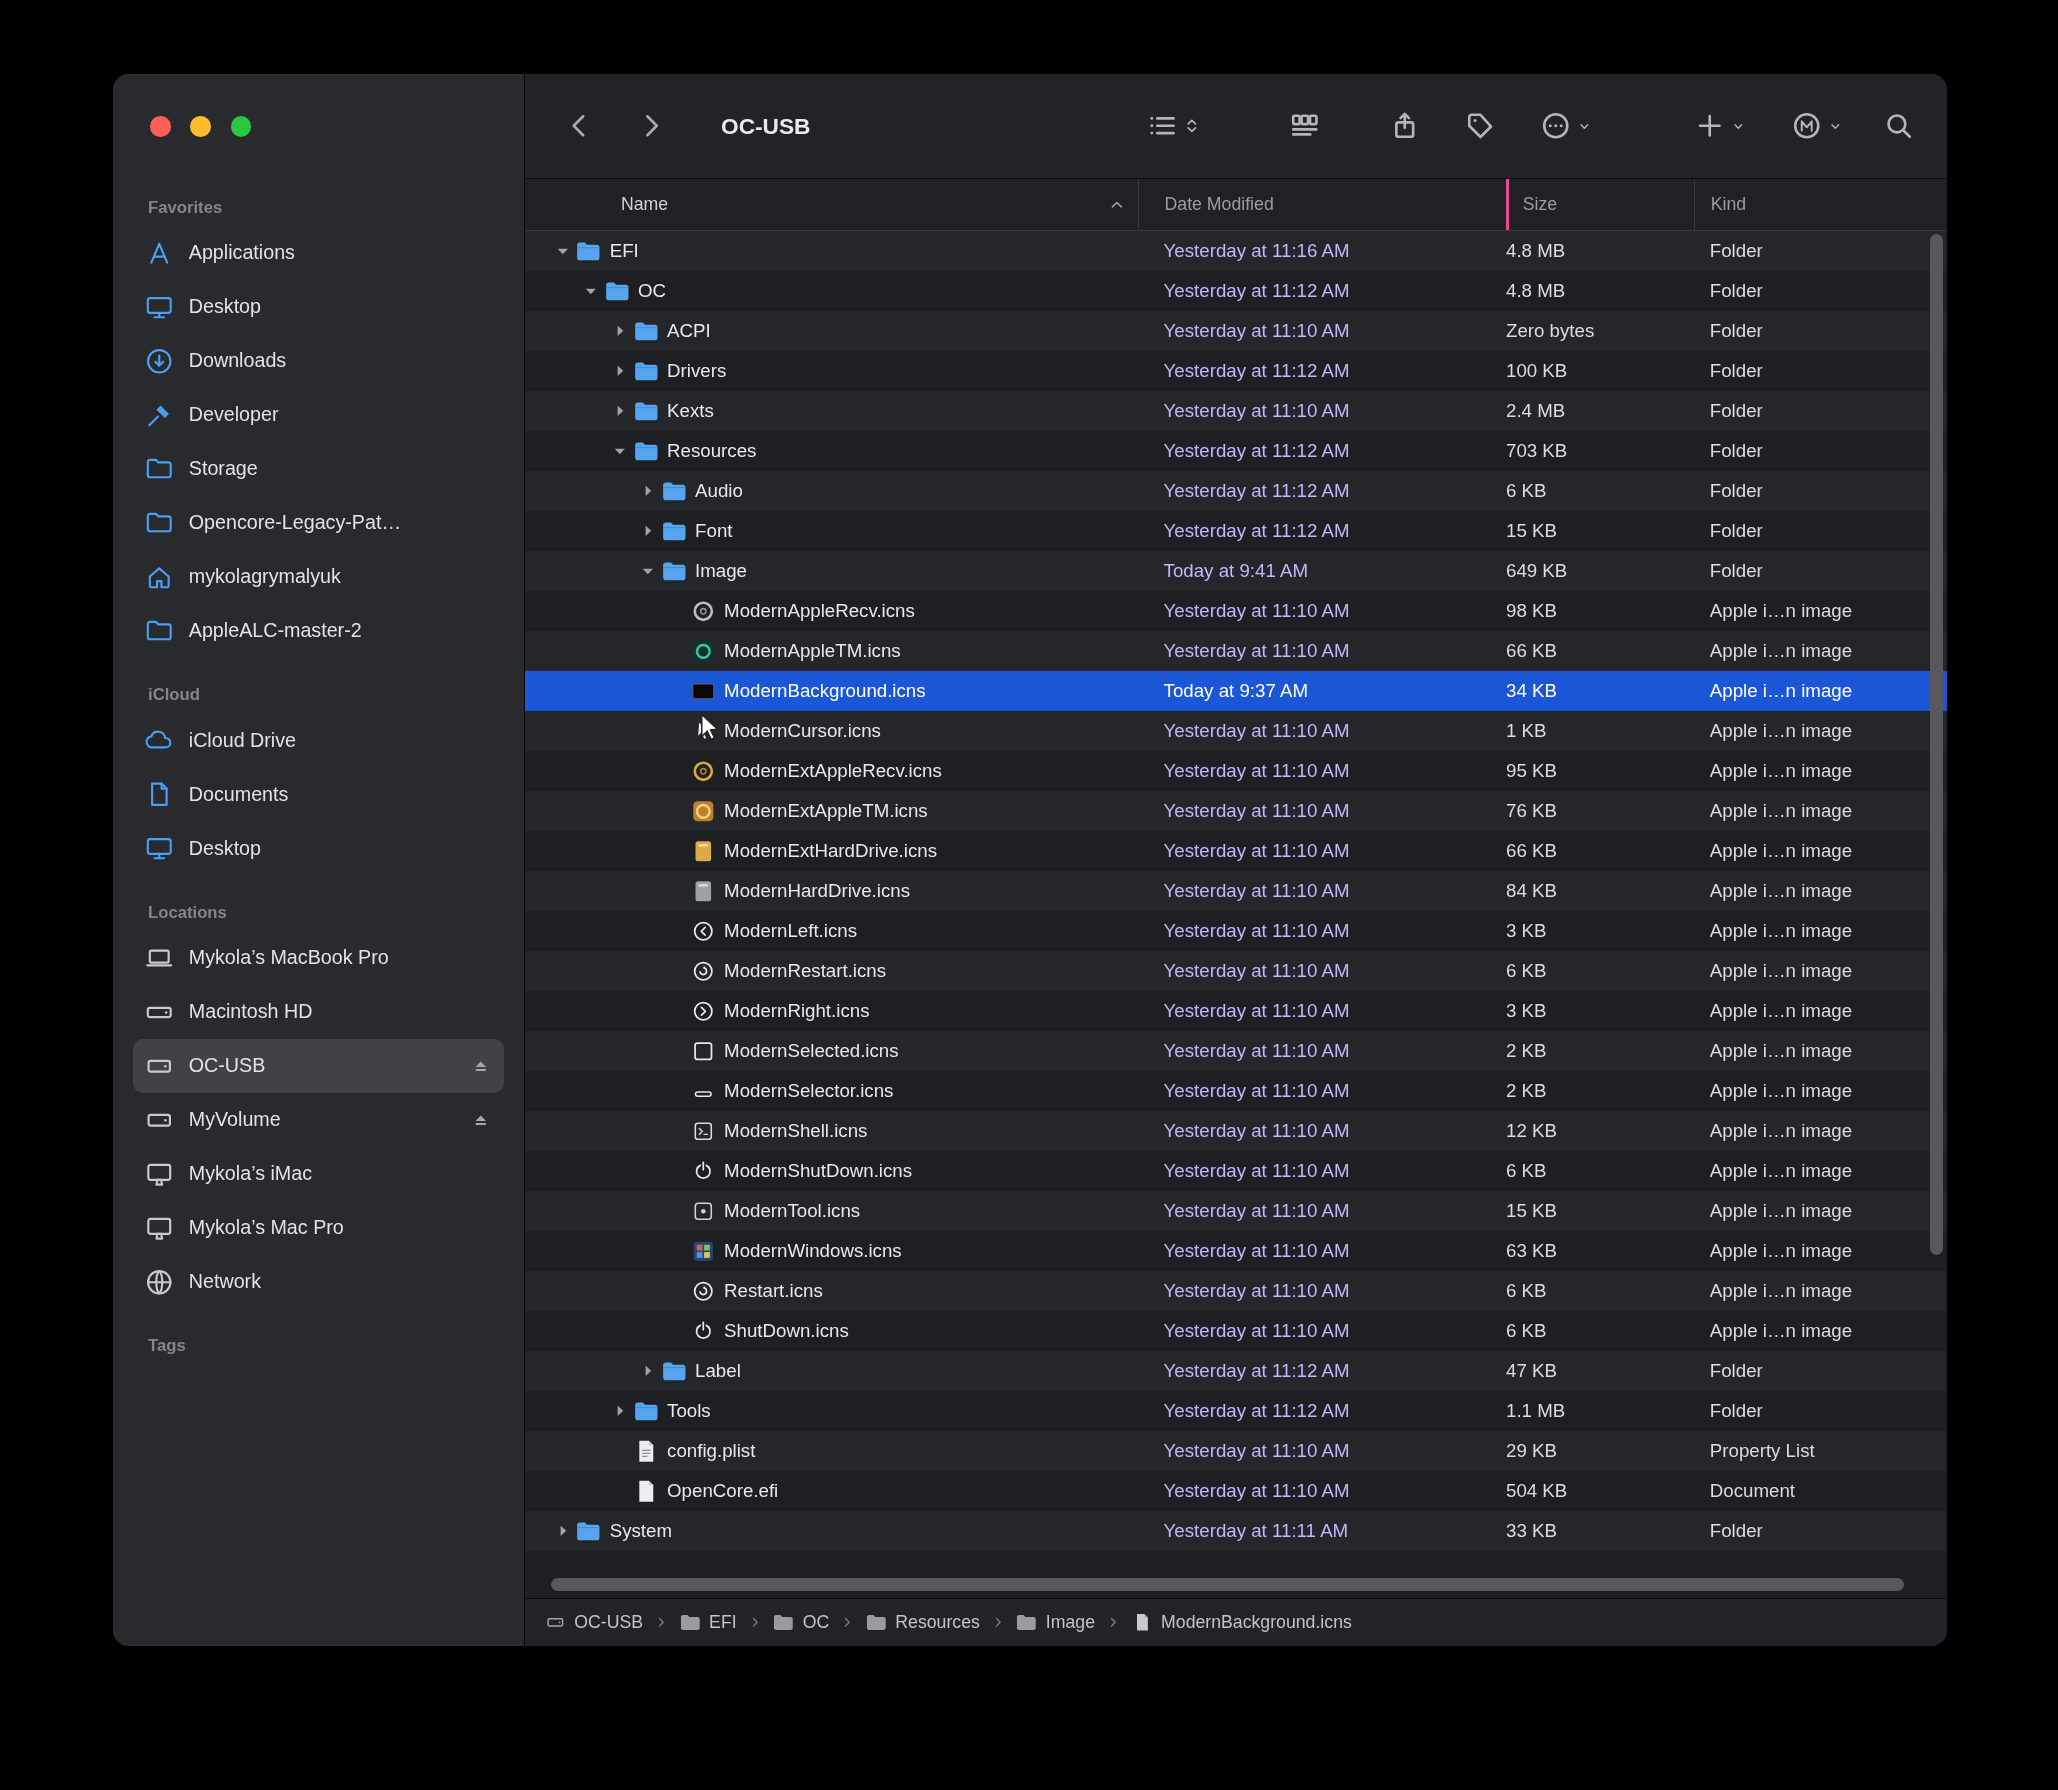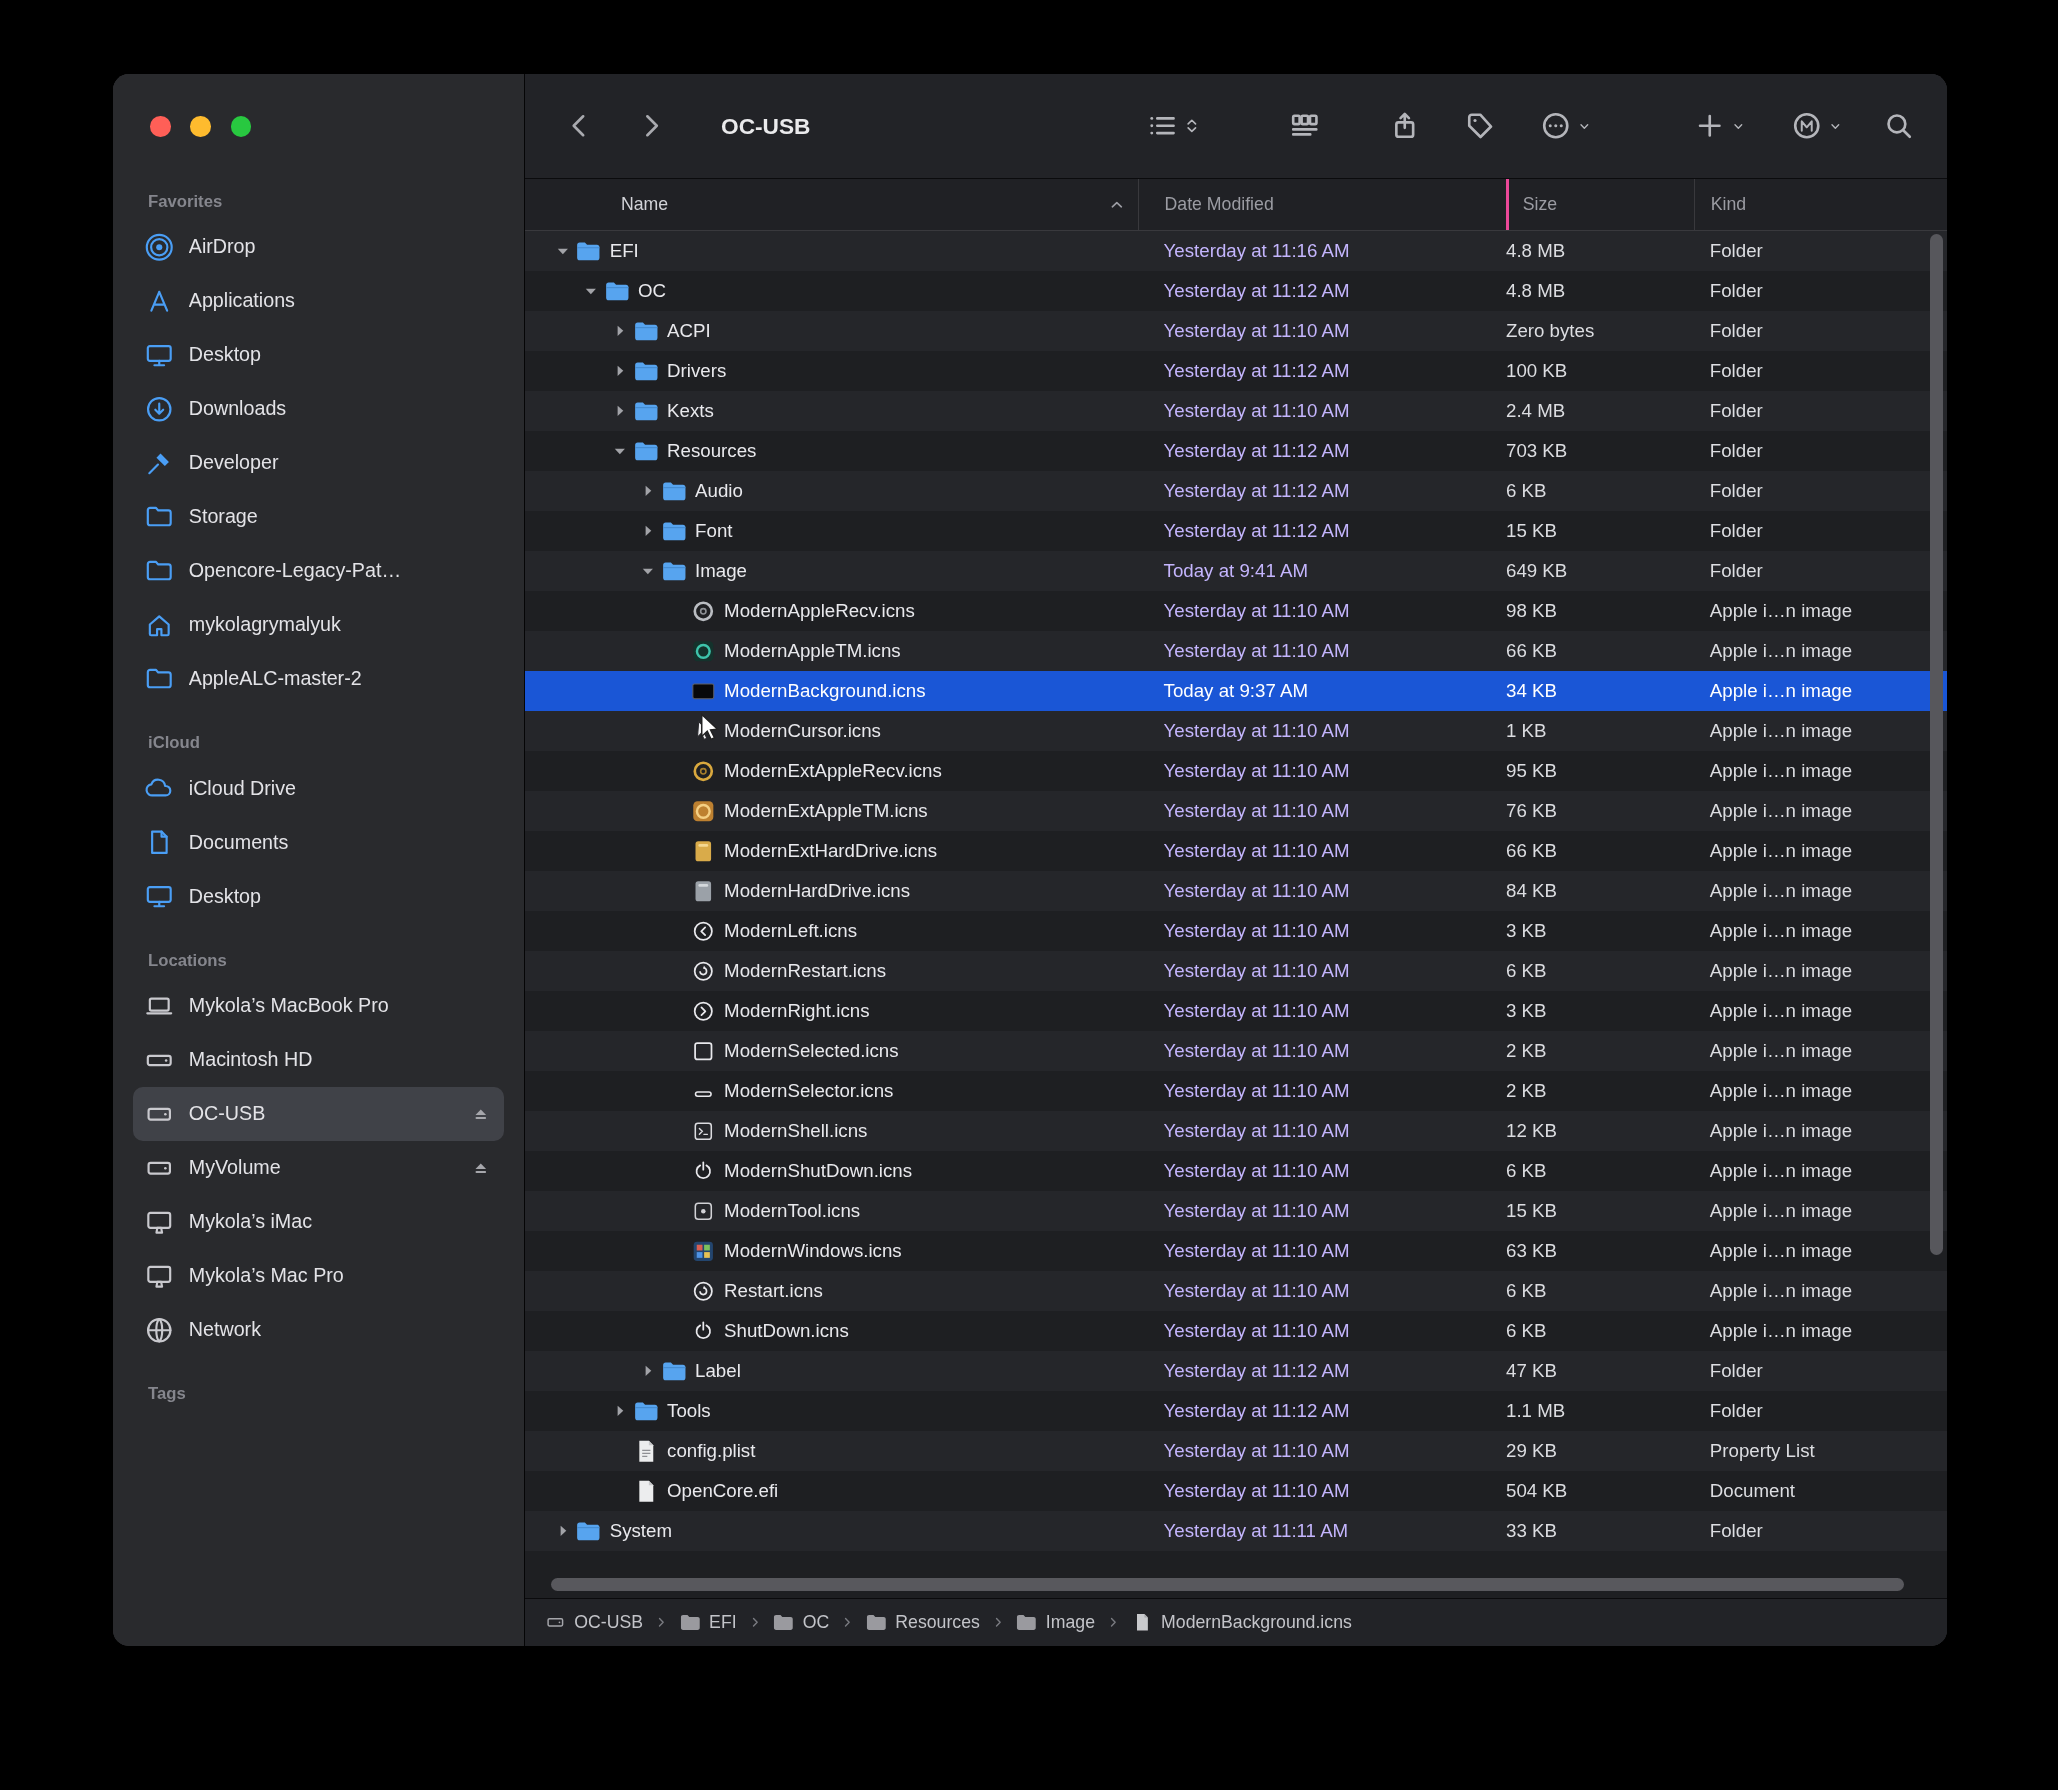--- a/index.html
+++ b/index.html
@@ -5,21 +5,21 @@
   html,body{margin:0;padding:0}
   body{width:2059px;height:1791px;background:#000;font-family:"Liberation Sans","DejaVu Sans",sans-serif;position:relative;overflow:hidden;color:#e3e3e7}
   .window{position:absolute;left:113px;top:74px;width:1834px;height:1572px;border-radius:15.8px;background:#1e1f22;
     box-shadow:0 49px 118px rgba(0,0,0,.85), inset 0 0 0 1px rgba(255,255,255,.09);display:flex;overflow:hidden}
   
   .sidebar{width:412px;flex:none;background:#292a2d;border-right:1px solid #050506;position:relative;padding-top:110px;box-sizing:border-box}
   .traffic{position:absolute;top:42px;left:37px;display:flex;gap:19.7px}
   .tl{width:20.7px;height:20.7px;border-radius:50%;display:block}
   .tl.red{background:#ff5f57}.tl.yellow{background:#febb2e}.tl.green{background:#28c840}
   .sb-section{margin-top:27.6px}
-  .sb-section:first-child{margin-top:8px}
+  .sb-section:first-child{margin-top:14px}
   .sb-title{font-size:16.7px;font-weight:700;color:#85868d;margin:0 0 7.9px 35px}
   .sb-item{height:54px;display:flex;align-items:center;margin:0 19.7px;padding:0 11.8px;border-radius:9.9px;font-size:19.7px;color:#e3e3e7}
   .sb-item.sel{background:#404248}
   .sb-item .icon{width:30.5px;height:30.5px;margin-right:13.8px;color:#4a9ef5;flex:none;display:inline-flex}
   .sb-section.loc .sb-item .icon{color:#c9c9ce}
   .sb-label{white-space:nowrap;overflow:hidden;text-overflow:ellipsis;flex:1}
   .eject{width:23.6px;height:23.6px;flex:none;margin-left:7.9px;display:inline-flex}
   .eject svg{width:100%;height:100%}
   
   .main{flex:1;min-width:0;display:flex;flex-direction:column;position:relative}
@@ -87,30 +87,20 @@
         <span class="tl red"></span>
         <span class="tl yellow"></span>
         <span class="tl green"></span>
       </div>
       <div id="sb-sections">
           <div class="sb-section">
             <div class="sb-title">Favorites</div>
             <div class="sb-item">
               <span class="icon ">
                 <svg viewBox="0 0 24 24" fill="none" stroke="currentColor" stroke-width="1.7" stroke-linecap="round" stroke-linejoin="round">
-                  <circle cx="12" cy="12" r="6.4"></circle>
-                  <circle cx="12" cy="12" r="9.8"></circle>
-                  <circle cx="12" cy="12" r="2.4" fill="currentColor" stroke="none"></circle>
-                </svg>
-              </span>
-              <span class="sb-label">AirDrop</span>
-            </div>
-            <div class="sb-item">
-              <span class="icon ">
-                <svg viewBox="0 0 24 24" fill="none" stroke="currentColor" stroke-width="1.7" stroke-linecap="round" stroke-linejoin="round">
                   <path d="M12 4.6L5.8 19.4M12 4.6l6.2 14.8M7.9 14.6h8.2"></path>
                 </svg>
               </span>
               <span class="sb-label">Applications</span>
             </div>
             <div class="sb-item">
               <span class="icon ">
                 <svg viewBox="0 0 24 24" fill="none" stroke="currentColor" stroke-width="1.7" stroke-linecap="round" stroke-linejoin="round">
                   <rect x="3" y="4.8" width="18" height="11.6" rx="1.6"></rect>
                   <path d="M12 16.4v3M8.2 19.9h7.6"></path>

